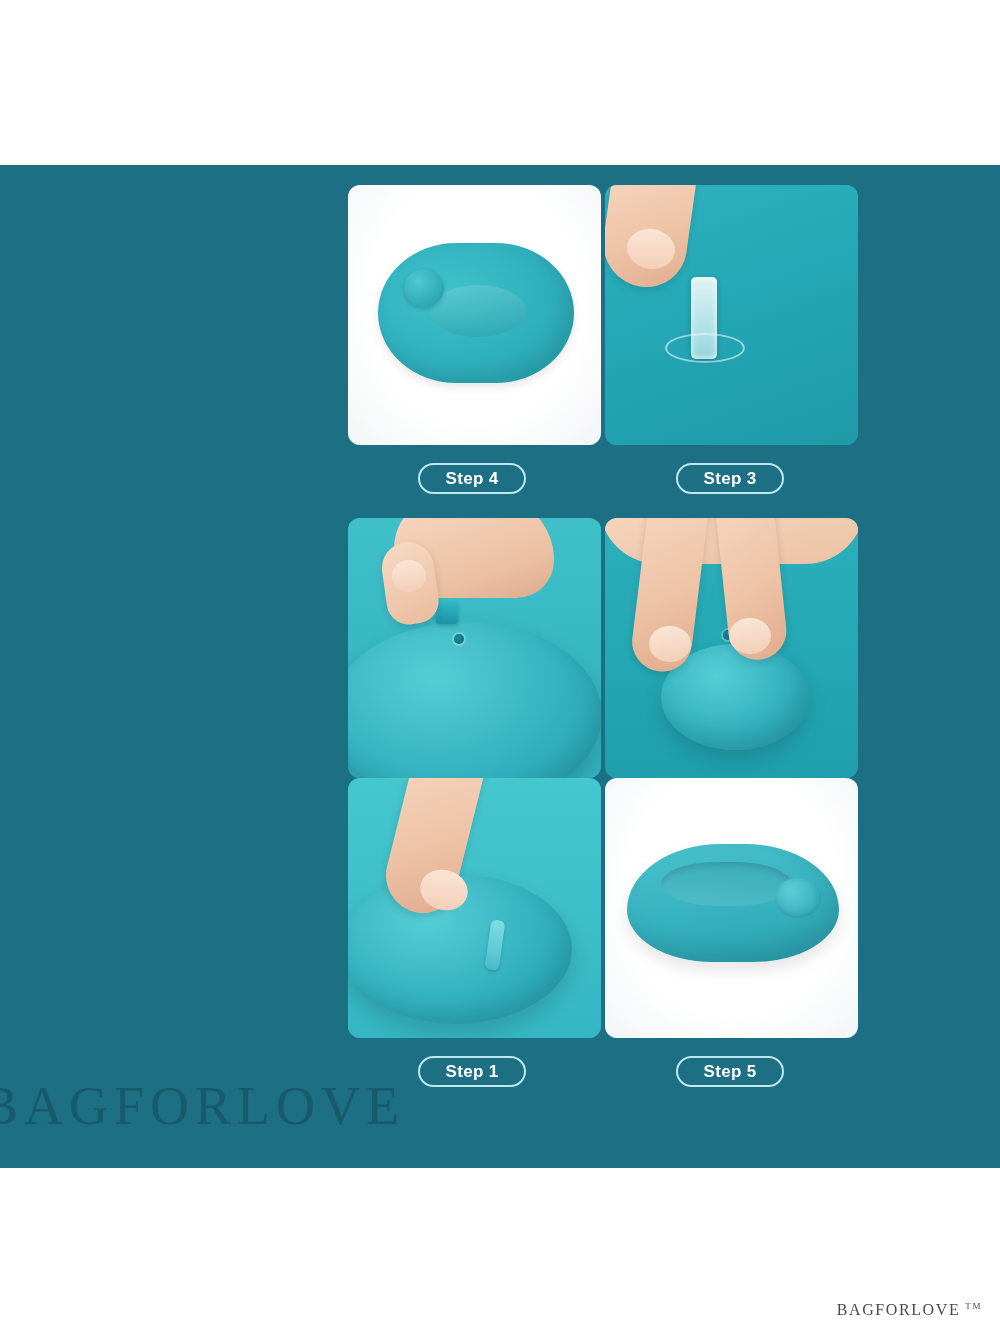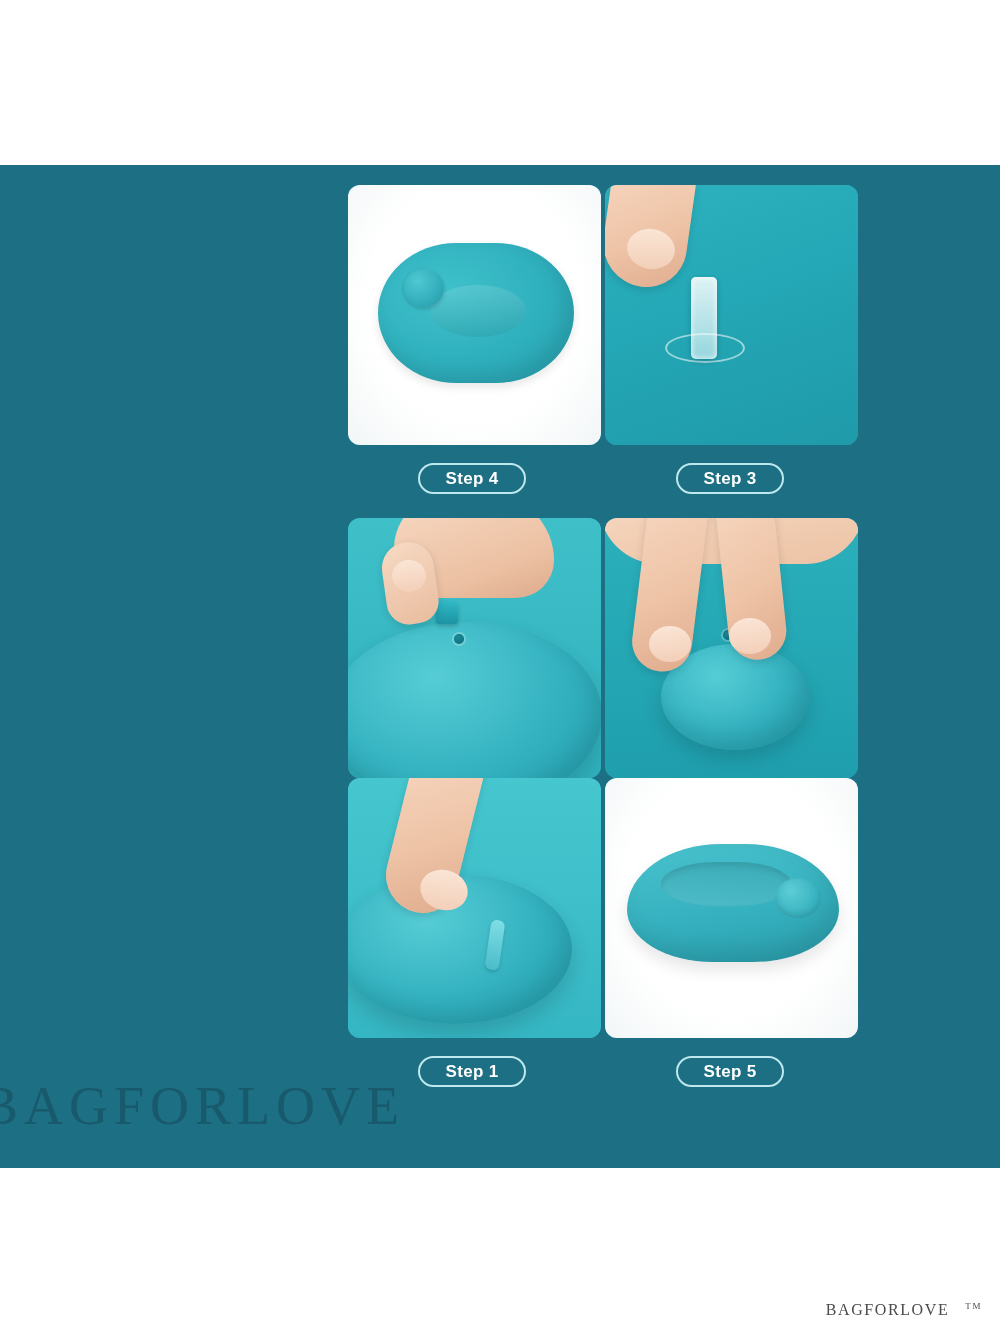--- a/index.html
+++ b/index.html
@@ -206,21 +206,21 @@
   }
 
   
   .brand {
     position: absolute; right: 18px; bottom: 14px;
     font-family: "Liberation Serif", serif;
     font-size: 16px; letter-spacing: 1.6px;
     color: #4a4a4a;
     display: flex; align-items: flex-start; gap: 5px;
   }
-  .brand sup { font-size: 9px; margin-left: 11px; }
+  .brand sup { font-size: 9px; }
 </style>
 </head>
 <body>
 
 <div class="page">
 
   <div class="banner">
 
     <div class="wm-big">BAGFORLOVE</div>
 

